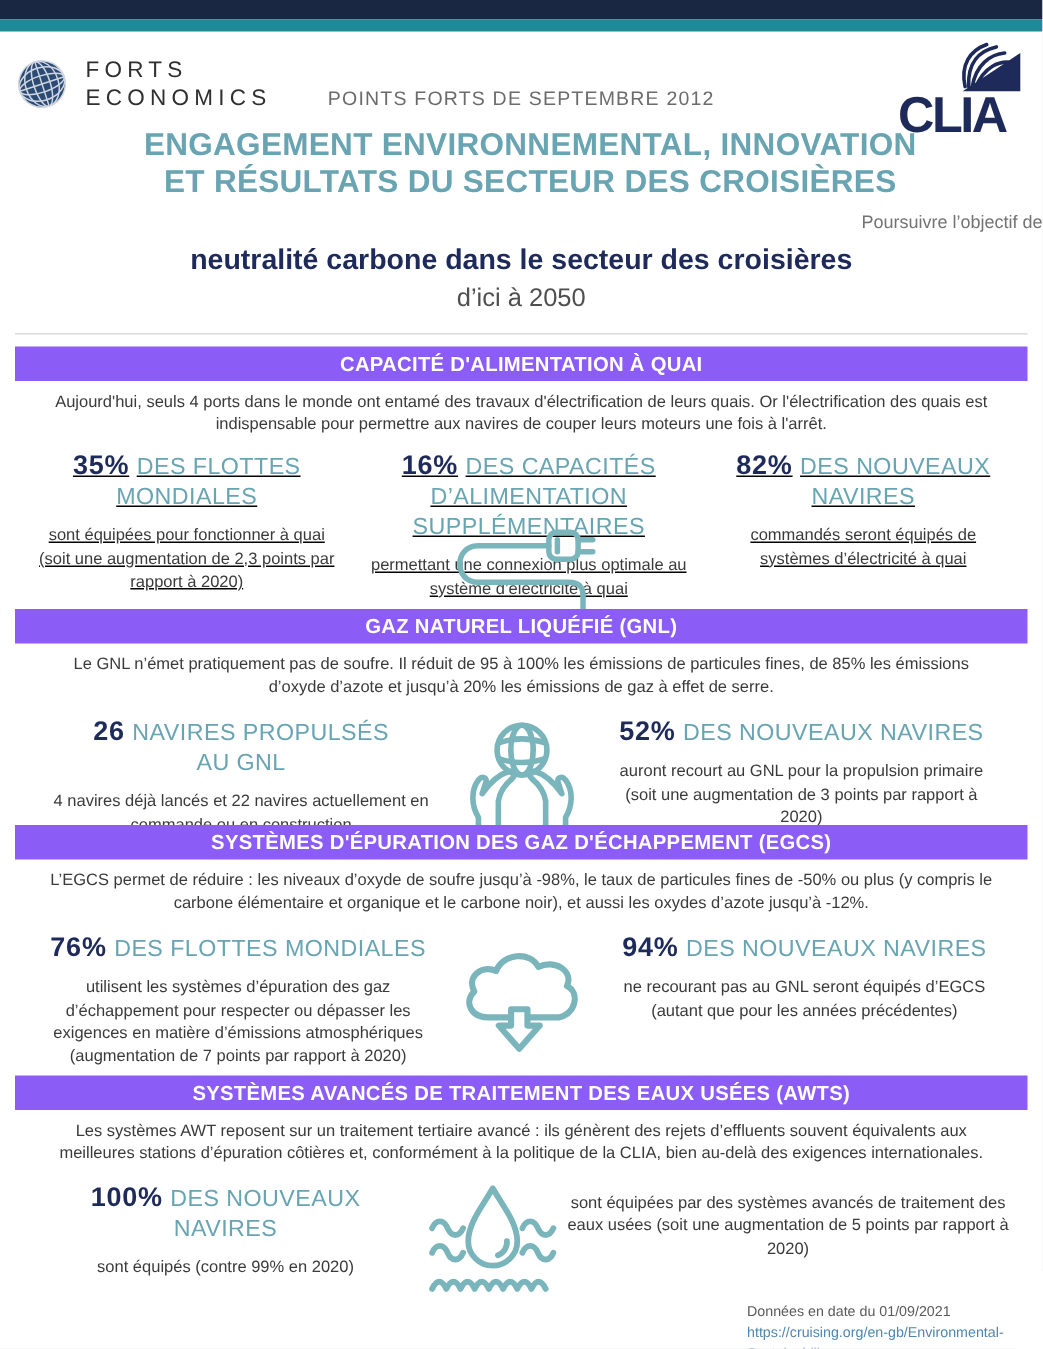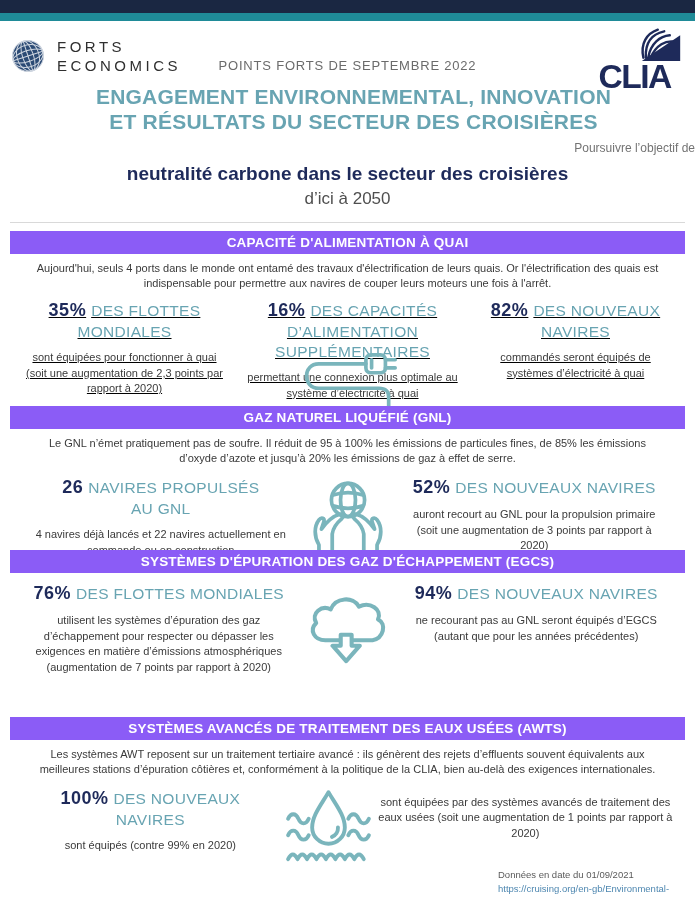--- a/index.html
+++ b/index.html
@@ -80,21 +80,21 @@
         <line x1="20" y1="4.5" x2="20" y2="35.5"></line>
         <line x1="4.5" y1="20" x2="35.5" y2="20"></line>
       </g>
     </svg>
     <div class="oxford-text">
       <div>FORTS</div>
       <div>ECONOMICS</div>
     </div>
   </div>
 
-  <div class="kicker">POINTS FORTS DE SEPTEMBRE 2022</div>
+  <div class="kicker">POINTS FORTS DE SEPTEMBRE 2012</div>
 
   <div class="clia">
     <svg width="88" height="69" viewBox="0 0 110 86">
       <g stroke="#1e2a5a" stroke-width="3" fill="none" stroke-linecap="round">
         <path d="M58,42 C54,24 62,12 76,7"></path>
         <path d="M61,42 C60,22 70,12 84,9"></path>
         <path d="M64,42 C67,24 79,15 91,14"></path>
         <path d="M67,42 C74,26 86,20 97,22"></path>
       </g>
       <path d="M56,46 L104,14 L104,46 Z" fill="#1e2a5a"></path>
@@ -174,20 +174,21 @@
         <div class="stat-heading">
           <span class="stat-value">52%</span><span class="stat-label">DES NOUVEAUX NAVIRES</span>
         </div>
         <p class="stat-desc">auront recourt au GNL pour la propulsion primaire (soit une augmentation de 3 points par rapport à 2020)</p>
       </div>
     </div>
   </div>
 
   <div class="section s3" style="top:550px">
     <div class="section-bar">SYSTÈMES D'ÉPURATION DES GAZ D'ÉCHAPPEMENT (EGCS)</div>
+    <p class="intro">L’EGCS permet de réduire : les niveaux d’oxyde de soufre jusqu’à -98%, le taux de particules fines de -50% ou plus (y compris le carbone élémentaire et organique et le carbone noir), et aussi les oxydes d’azote jusqu’à -12%.</p>
     <div class="rowc">
       <div class="stat stat-left">
         <div class="stat-heading">
           <span class="stat-value">76%</span><span class="stat-label">DES FLOTTES MONDIALES</span>
         </div>
         <p class="stat-desc">utilisent les systèmes d’épuration des gaz d’échappement pour respecter ou dépasser les exigences en matière d’émissions atmosphériques (augmentation de 7 points par rapport à 2020)</p>
       </div>
       <div class="center-icon">
         <svg width="100" height="82" viewBox="0 0 110 90">
           <g class="tealstroke">
@@ -222,21 +223,21 @@
             <path d="M66,47 A11,11 0 0 1 59,58"></path>
             <path d="M8,37 c3,-7 9,-7 12,0 s9,7 12,0"></path>
             <path d="M78,37 c3,-7 9,-7 12,0 s9,7 12,0"></path>
             <path d="M8,56 c3,-7 9,-7 12,0 s9,7 12,0"></path>
             <path d="M78,56 c3,-7 9,-7 12,0 s9,7 12,0"></path>
             <path d="M8,84 q5.5,-11 11,0 q5.5,-11 11,0 q5.5,-11 11,0 q5.5,-11 11,0 q5.5,-11 11,0 q5.5,-11 11,0 q5.5,-11 11,0 q5.5,-11 11,0"></path>
           </g>
         </svg>
       </div>
       <div class="stat stat-right">
-        <p class="stat-desc">sont équipées par des systèmes avancés de traitement des eaux usées (soit une augmentation de 1 points par rapport à 2020)</p>
+        <p class="stat-desc">sont équipées par des systèmes avancés de traitement des eaux usées (soit une augmentation de 5 points par rapport à 2020)</p>
       </div>
     </div>
   </div>
 
   <div class="footer">
     <div class="footer-note">Données en date du 01/09/2021</div>
     <div class="footer-link">https://cruising.org/en-gb/Environmental-Sustainability</div>
   </div>
 
 </div>

